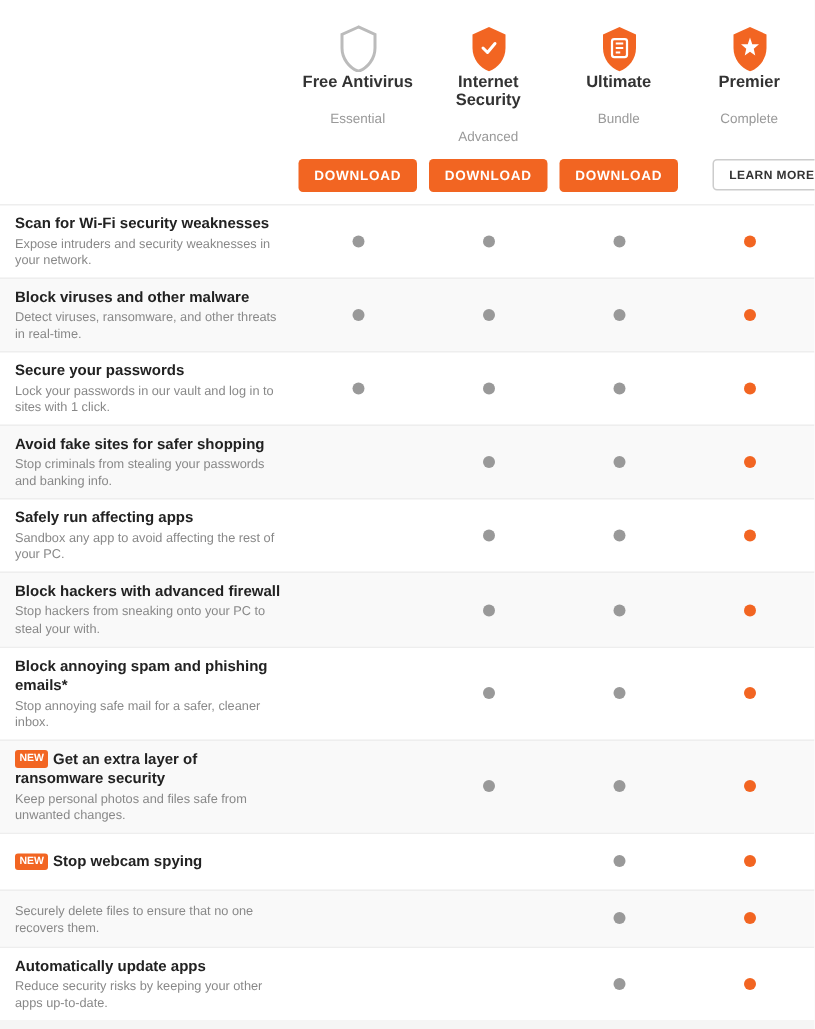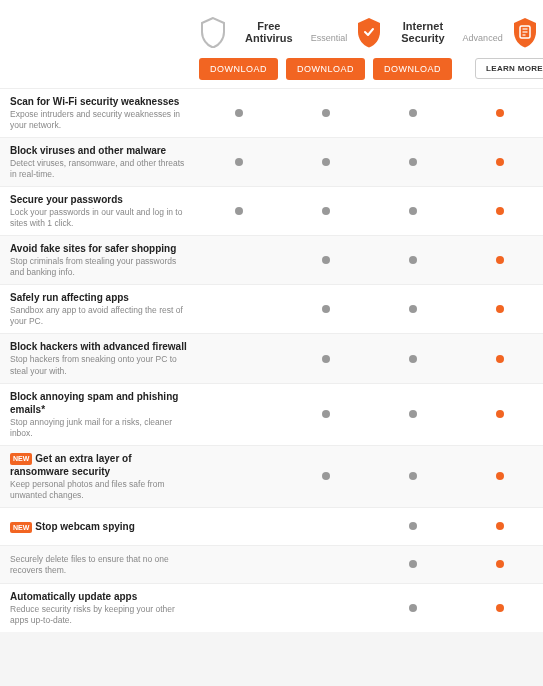--- a/index.html
+++ b/index.html
@@ -19,23 +19,23 @@
     .header {
       display: grid;
       grid-template-columns: 195px 1fr 1fr 1fr 1fr;
       background: #fff;
       padding-top: 10px;
     }
     .header-cell {
       text-align: center;
       padding: 6px 4px 4px;
       display: flex;
-      flex-direction: row;
+      flex-direction: column;
       align-items: center;
-      gap: 18px;
+      gap: 1px;
     }
     .header-cell:first-child {
       
     }
     .plan-name {
       font-weight: bold;
       font-size: 11px;
       color: #333;
     }
     .plan-sub {
@@ -54,21 +54,21 @@
       text-align: center;
       padding: 0 4px;
     }
     .btn-download {
       background: #f26522;
       color: #fff;
       border: none;
       border-radius: 3px;
       padding: 6px 8px;
       font-size: 9px;
-      font-weight: normal;
+      font-weight: bold;
       cursor: pointer;
       width: 100%;
       letter-spacing: 0.5px;
     }
     .btn-learn {
       background: #fff;
       color: #333;
       border: 1.5px solid #ccc;
       border-radius: 3px;
       padding: 5px 4px;
@@ -321,21 +321,21 @@
         <div class="check-cell">
           <div class="dot dot-gray"></div>
         </div>
         <div class="check-cell">
           <div class="dot dot-orange"></div>
         </div>
       </div>
       <div class="feature-row">
         <div class="feature-label">
           <div class="feature-title">Block annoying spam and phishing emails*</div>
-          <div class="feature-desc">Stop annoying junk mail for a risks, cleaner inbox.</div>
+          <div class="feature-desc">Stop annoying safe mail for a safer, cleaner inbox.</div>
         </div>
         <div class="check-cell"></div>
         <div class="check-cell">
           <div class="dot dot-gray"></div>
         </div>
         <div class="check-cell">
           <div class="dot dot-gray"></div>
         </div>
         <div class="check-cell">
           <div class="dot dot-orange"></div>

